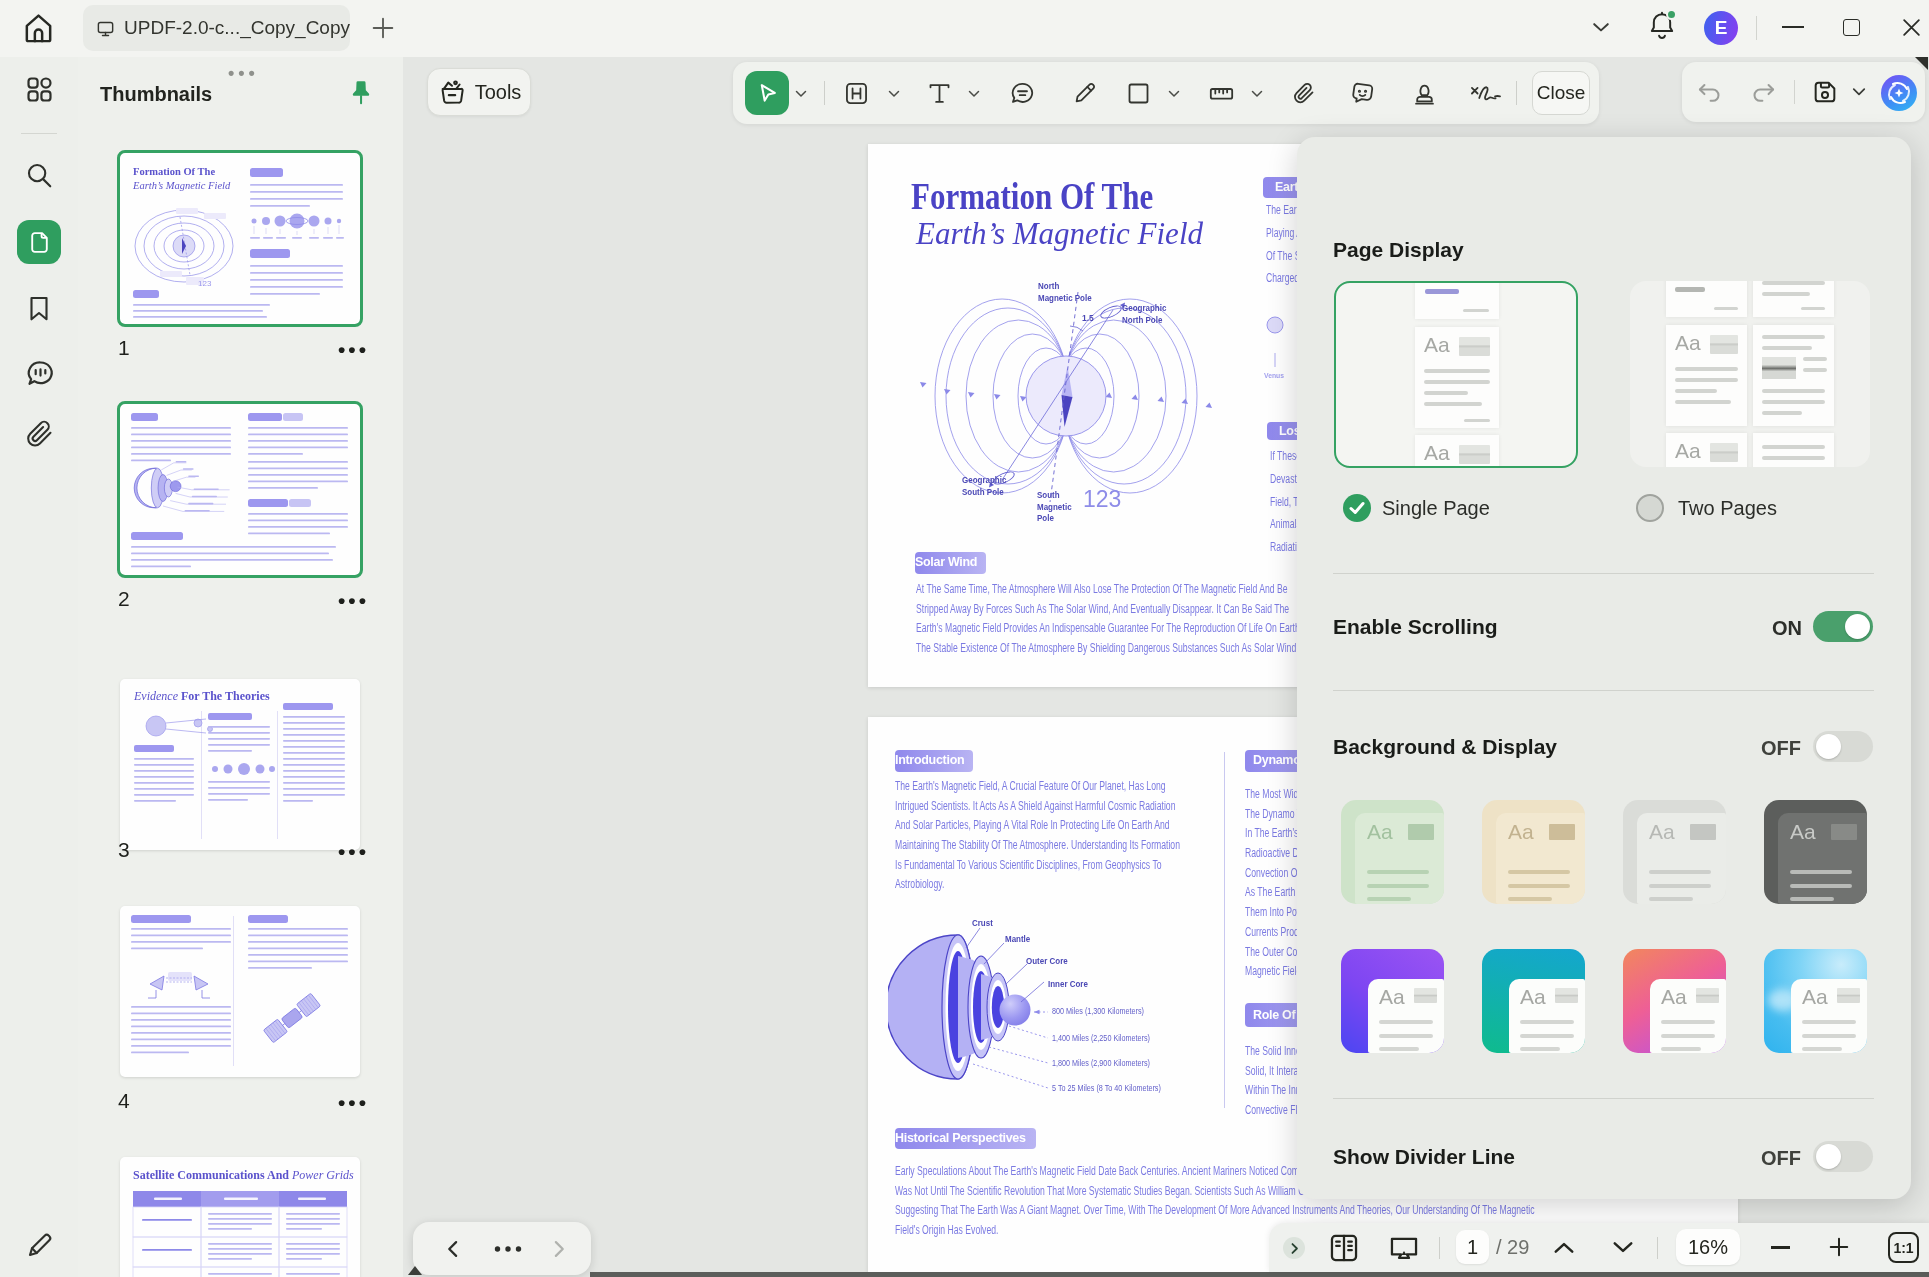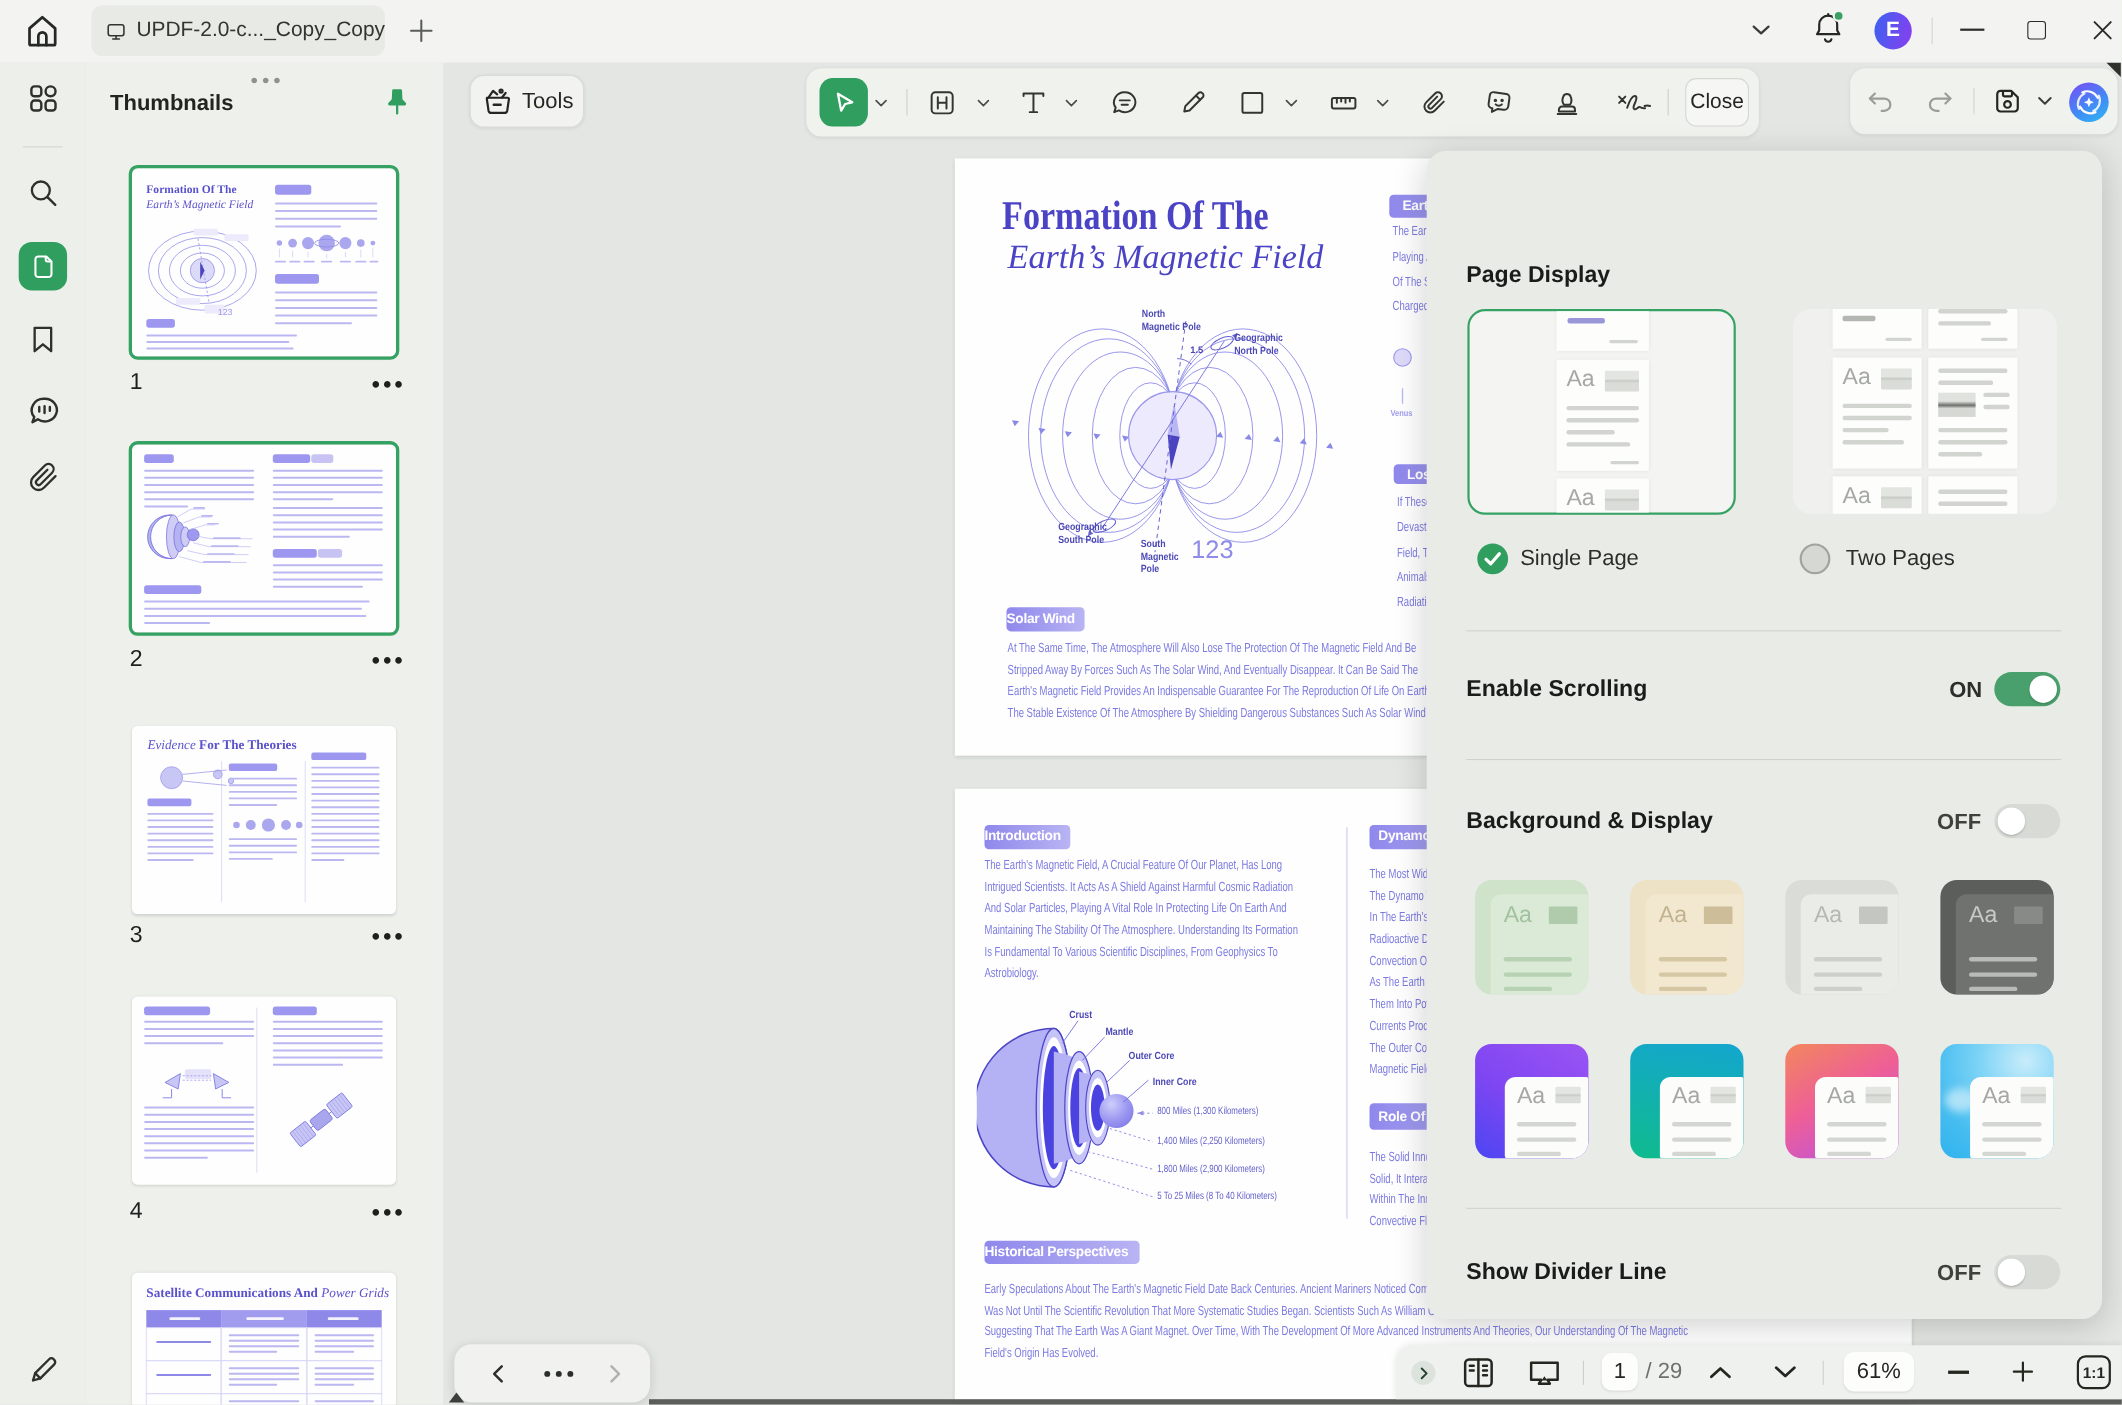--- a/index.html
+++ b/index.html
@@ -289,21 +289,21 @@
           <rect x="11" y="142" width="205" height="1.8" rx="0.9"></rect>
           <rect x="11" y="148.5" width="198" height="1.8" rx="0.9"></rect>
           <rect x="11" y="155" width="202" height="1.8" rx="0.9"></rect>
           <rect x="11" y="161.5" width="60" height="1.8" rx="0.9"></rect>
         </g>
     </svg>
   </div>
   <div class="tnum" style="top:530px">2</div>
     <div class="tdots" style="top:532px">•••</div>
 
-  <div class="thumb" style="top:603px">
+  <div class="thumb" style="top:622px">
     <svg width="240" height="171" viewBox="0 0 240 171">
       <text x="14" y="21" font-family="Liberation Serif" font-size="12" fill="#5a52cc"><tspan font-style="italic">Evidence</tspan><tspan font-weight="bold"> For The Theories</tspan></text>
         <rect x="81" y="32" width="0.9" height="128" fill="#dedcf6"></rect>
         <rect x="157" y="32" width="0.9" height="128" fill="#dedcf6"></rect>
       <g stroke="#9d9aec" stroke-width="0.7" fill="#c8c6f4">
         <circle cx="36" cy="47" r="10"></circle>
           <circle cx="78" cy="44" r="4"></circle>
           <circle cx="90" cy="50" r="2.5"></circle>
         <path d="M46 44 L86 40 M46 50 L86 54" fill="none"></path>
       </g>
@@ -912,21 +912,21 @@
     <div class="abs" style="left:170px;top:14px;width:1px;height:22px;background:#cdcfca"></div>
     <div class="abs" style="left:187px;top:7px;width:33px;height:34px;background:#fdfdfc;border-radius:9px;display:flex;align-items:center;justify-content:center;font-size:20px;color:#24261f;box-shadow:0 1px 2px rgba(0,0,0,0.08)">1</div>
     <div class="abs" style="left:227px;top:13px;font-size:20px;color:#6e706b;white-space:nowrap">/ 29</div>
     <svg class="abs" style="left:284px;top:17px" width="22" height="15" viewBox="0 0 16 10" fill="none" stroke="#24261f" stroke-width="1.8" stroke-linecap="round" stroke-linejoin="round">
         <path d="M2 8 L8 2.5 L14 8"></path>
       </svg>
     <svg class="abs" style="left:343px;top:17px" width="22" height="15" viewBox="0 0 16 10" fill="none" stroke="#24261f" stroke-width="1.8" stroke-linecap="round" stroke-linejoin="round">
         <path d="M2 2 L8 7.5 L14 2"></path>
       </svg>
     <div class="abs" style="left:388px;top:14px;width:1px;height:22px;background:#cdcfca"></div>
-    <div class="abs" style="left:407px;top:6px;width:64px;height:36px;background:#fdfdfc;border-radius:10px;display:flex;align-items:center;justify-content:center;font-size:20px;color:#24261f;box-shadow:0 1px 2px rgba(0,0,0,0.08)">61%</div>
+    <div class="abs" style="left:407px;top:6px;width:64px;height:36px;background:#fdfdfc;border-radius:10px;display:flex;align-items:center;justify-content:center;font-size:20px;color:#24261f;box-shadow:0 1px 2px rgba(0,0,0,0.08)">16%</div>
     <div class="abs" style="left:502px;top:23px;width:19px;height:2.5px;background:#24261f"></div>
     <svg class="abs" style="left:559px;top:13px" width="22" height="22" viewBox="0 0 20 20" fill="none" stroke="#24261f" stroke-width="1.8" stroke-linecap="round">
         <path d="M10 2.5 v15 M2.5 10 h15"></path>
       </svg>
     <div class="abs" style="left:619px;top:9px;width:31px;height:31px;border:2.2px solid #24261f;border-radius:8px;display:flex;align-items:center;justify-content:center;font-size:14px;font-weight:bold;color:#24261f">1:1</div>
   </div>
   <div class="abs" style="left:0px;top:1209px;width:0;height:0;border-bottom:9px solid #3c3e3a;border-left:7px solid transparent;border-right:7px solid transparent;margin-left:5px"></div>
 </div>
 
 </body></html>

